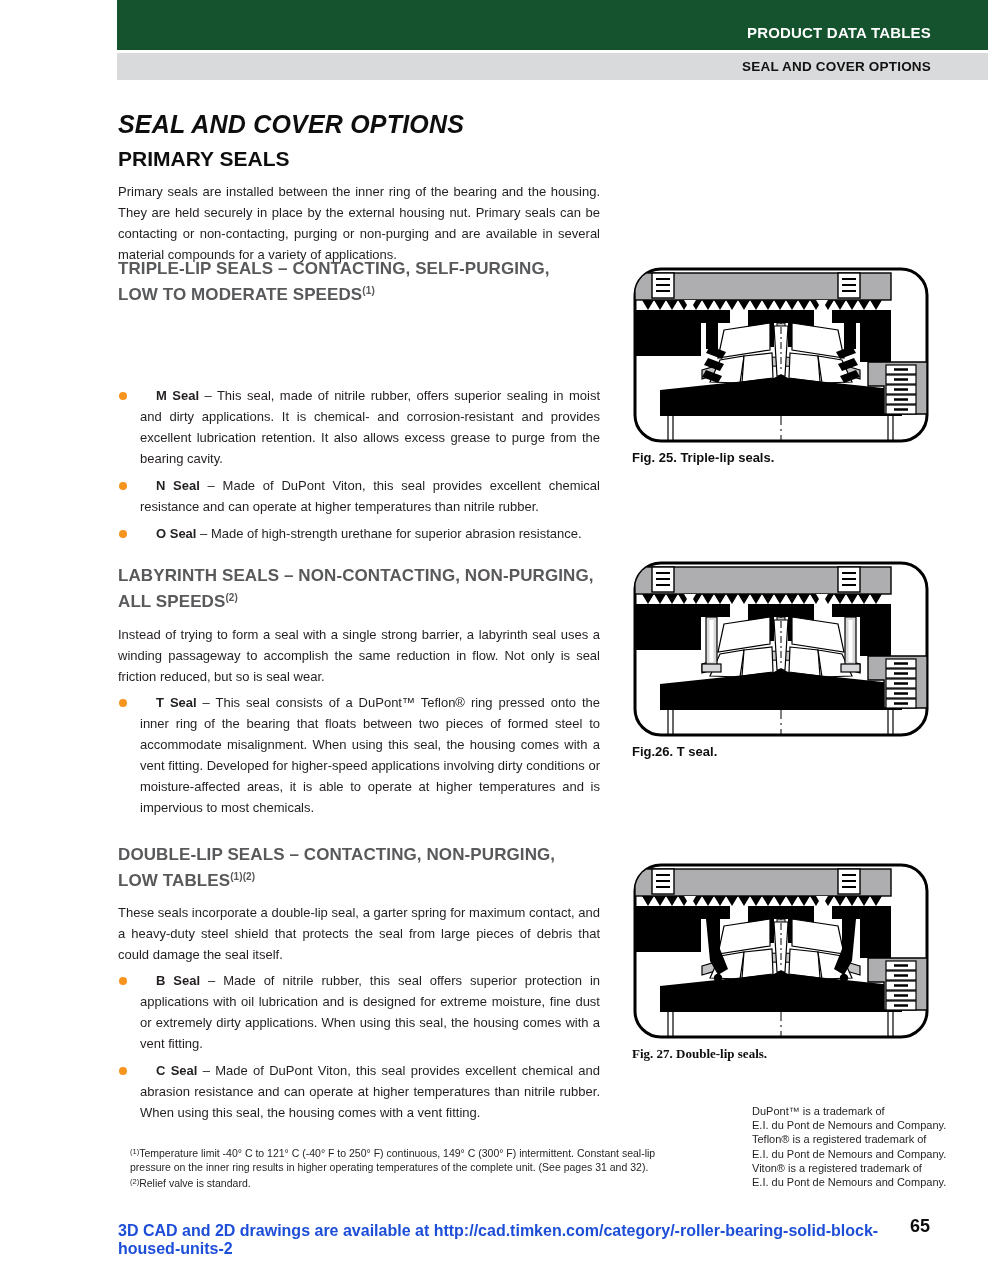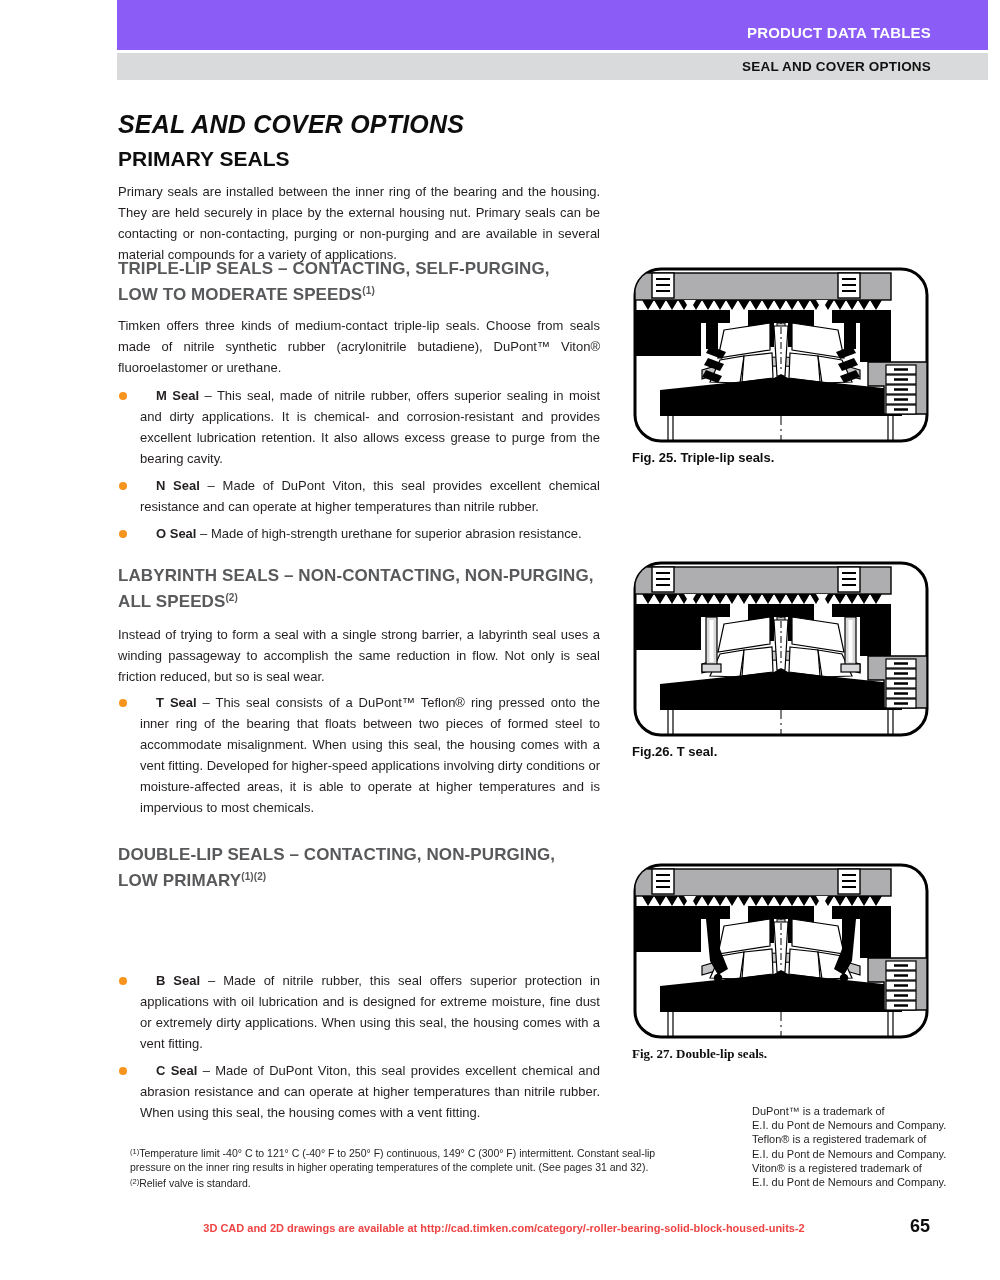--- a/index.html
+++ b/index.html
@@ -3,21 +3,21 @@
 <meta charset="utf-8">
 <style>
   html,body { margin:0; padding:0; background:#ffffff; }
   #page {
     position:relative; width:1000px; height:1280px; background:#ffffff;
     font-family:"Liberation Sans", sans-serif; color:#231f20; overflow:hidden;
   }
   
   #band-black {
     position:absolute; left:117px; top:0; width:871px; height:50px;
-    background:#8b5cf6; display:flex; align-items:flex-end; justify-content:flex-end;
+    background:#14532d; display:flex; align-items:flex-end; justify-content:flex-end;
     padding:0 57px 9px 0; box-sizing:border-box;
   }
   #band-black .t { color:#ffffff; font-weight:bold; font-size:15px; letter-spacing:.2px; }
   #band-gray {
     position:absolute; left:117px; top:53px; width:871px; height:27px;
     background:#d9dadb; display:flex; align-items:center; justify-content:flex-end;
     padding:0 57px 0 0; box-sizing:border-box;
   }
   #band-gray .t { color:#111111; font-weight:bold; font-size:13.5px; letter-spacing:.2px; }
 
@@ -44,21 +44,21 @@
   #footnotes .footnote { margin-bottom:1px; }
   #footnotes sup { font-size:7.5px; vertical-align:3px; }
 
   #trademarks { left:752px; top:1104px; font-size:11px; line-height:14.2px; color:#231f20; }
 
   .figure { position:absolute; left:632px; width:298px; }
   .figure svg { display:block; }
   .figcaption { margin-top:6px; font-size:13px; font-weight:bold; color:#0e0e0e; }
   #fig1 { top:266px; } #fig2 { top:560px; } #fig3 { top:862px;font-family:Liberation Serif, serif; }
 
-  #footer-text { left:118px; top:1222px; width:772px; text-align:center; font-size:11px; font-weight:bold; color:#ef4444; }
+  #footer-text { left:118px; top:1222px; width:772px; font-size:16px; font-weight:bold; color:#1d4ed8; }
   #footer-page { left:860px; top:1216px; width:70px; text-align:right; font-size:18px; font-weight:bold; color:#0e0e0e; }
 </style>
 </head>
 <body>
 
 <div id="page">
 
   <div id="band-black">
     <span class="t">PRODUCT DATA TABLES</span>
   </div>
@@ -68,21 +68,20 @@
 
   <div id="title" class="abs">SEAL AND COVER OPTIONS</div>
   <div id="subtitle" class="abs">PRIMARY SEALS</div>
 
   <div id="intro" class="abs para">Primary seals are installed between the inner ring of the bearing and the housing. They are held securely in place by the external housing nut. Primary seals can be contacting or non-contacting, purging or non-purging and are available in several material compounds for a variety of applications.</div>
 
   <div class="abs sec-heading" style="top:258px;">
     <span>TRIPLE-LIP SEALS – CONTACTING, SELF-PURGING,</span><br>
     <span>LOW TO MODERATE SPEEDS</span><sup>(1)</sup>
   </div>
-  <div class="abs sec-body para" style="top:315px;">Timken offers three kinds of medium-contact triple-lip seals. Choose from seals made of nitrile synthetic rubber (acrylonitrile butadiene), DuPont™ Viton® fluoroelastomer or urethane.</div>
   <div class="abs bullets" style="top:385px;">
     <div class="bullet">
       <span class="dot"></span>
       <b>M Seal</b><span> – This seal, made of nitrile rubber, offers superior sealing in moist and dirty applications. It is chemical- and corrosion-resistant and provides excellent lubrication retention. It also allows excess grease to purge from the bearing cavity.</span>
     </div>
     <div class="bullet">
       <span class="dot"></span>
       <b>N Seal</b><span> – Made of DuPont Viton, this seal provides excellent chemical resistance and can operate at higher temperatures than nitrile rubber.</span>
     </div>
     <div class="bullet">
@@ -98,22 +97,23 @@
   <div class="abs sec-body para" style="top:624px;">Instead of trying to form a seal with a single strong barrier, a labyrinth seal uses a winding passageway to accomplish the same reduction in flow. Not only is seal friction reduced, but so is seal wear.</div>
   <div class="abs bullets" style="top:692px;">
     <div class="bullet">
       <span class="dot"></span>
       <b>T Seal</b><span> – This seal consists of a DuPont™ Teflon® ring pressed onto the inner ring of the bearing that floats between two pieces of formed steel to accommodate misalignment. When using this seal, the housing comes with a vent fitting. Developed for higher-speed applications involving dirty conditions or moisture-affected areas, it is able to operate at higher temperatures and is impervious to most chemicals.</span>
     </div>
   </div>
 
   <div class="abs sec-heading" style="top:844px;">
     <span>DOUBLE-LIP SEALS – CONTACTING, NON-PURGING,</span><br>
-    <span>LOW PRIMARY</span><sup>(1)(2)</sup>
-  </div>
+    <span>LOW TABLES</span><sup>(1)(2)</sup>
+  </div>
+  <div class="abs sec-body para" style="top:902px;">These seals incorporate a double-lip seal, a garter spring for maximum contact, and a heavy-duty steel shield that protects the seal from large pieces of debris that could damage the seal itself.</div>
   <div class="abs bullets" style="top:970px;">
     <div class="bullet">
       <span class="dot"></span>
       <b>B Seal</b><span> – Made of nitrile rubber, this seal offers superior protection in applications with oil lubrication and is designed for extreme moisture, fine dust or extremely dirty applications. When using this seal, the housing comes with a vent fitting.</span>
     </div>
     <div class="bullet">
       <span class="dot"></span>
       <b>C Seal</b><span> – Made of DuPont Viton, this seal provides excellent chemical and abrasion resistance and can operate at higher temperatures than nitrile rubber. When using this seal, the housing comes with a vent fitting.</span>
     </div>
   </div>

